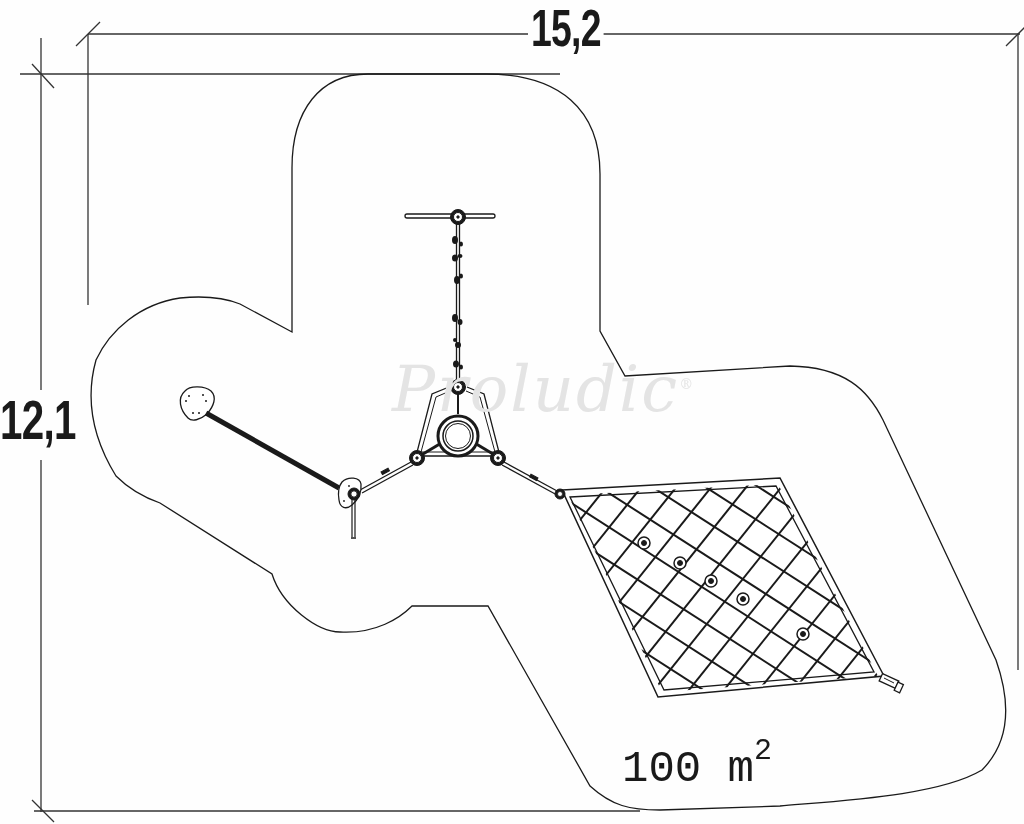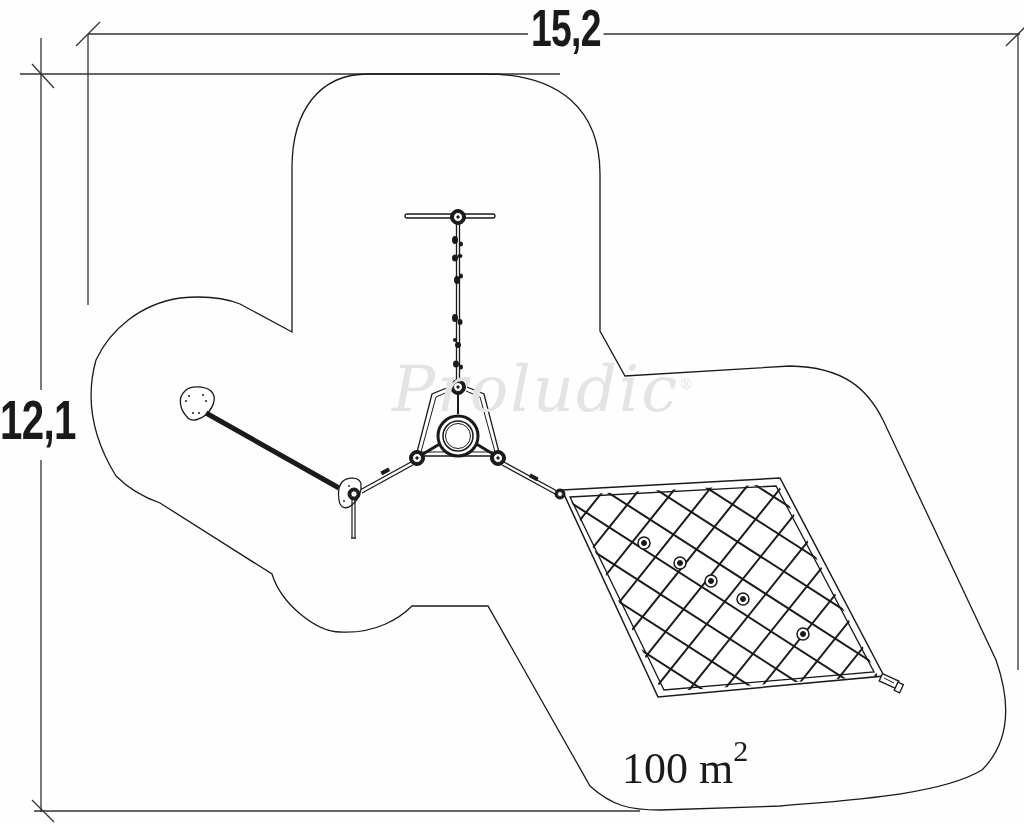--- a/index.html
+++ b/index.html
@@ -12,21 +12,21 @@
       color: #1a1a1a;
       transform: scaleX(0.72);
       transform-origin: left top;
       letter-spacing: -1px;
     }
     .dim-width { left: 528px; top: 2px; font-size: 52px; line-height: 52px; background: #fefefe; padding: 0 4px; }
     .dim-height { left: 0px; top: 392px; font-size: 56px; line-height: 56px; background: #fefefe; }
     .area-label {
       position: absolute;
       left: 622px; top: 732px;
-      font-family: Liberation Serif, serif;
+      font-family: Liberation Mono, monospace;
       font-size: 44px; line-height: 50px;
       color: #1a1a1a;
     }
     .area-label sup { font-size: 30px; position: relative; top: -6px; }
     .watermark {
       position: absolute; left: 392px; top: 352px;
       font-family: "DejaVu Serif", serif;
       font-style: italic;
       font-size: 64px;
       color: #e4e4e4;

